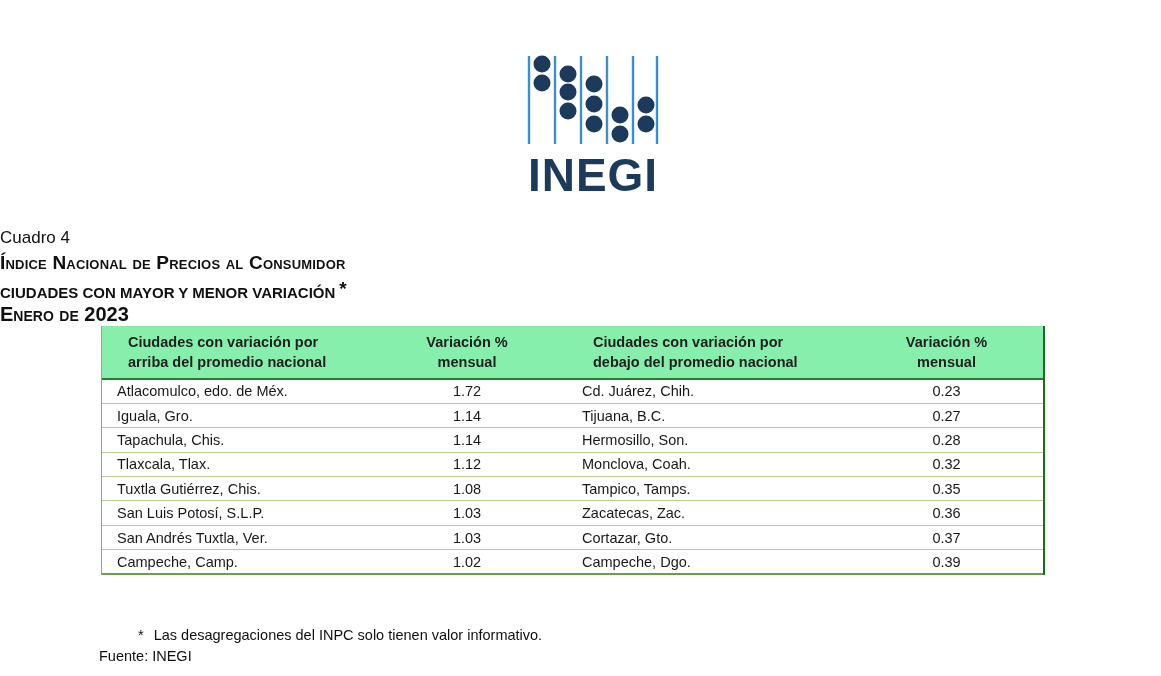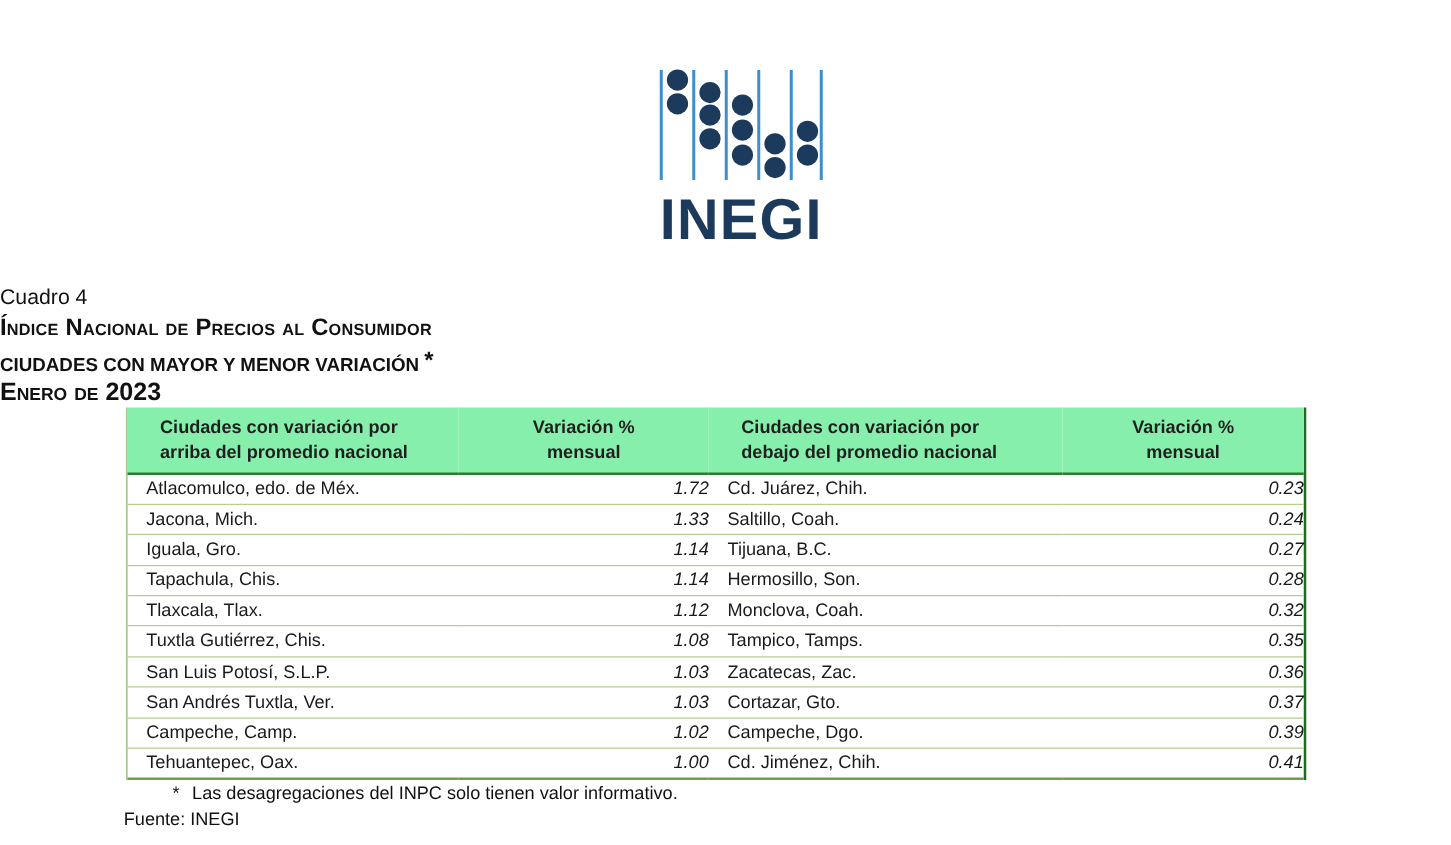--- a/index.html
+++ b/index.html
@@ -39,21 +39,21 @@
   }
   th.city { text-align: left; padding-left: 26px; }
   th.val { text-align: center; margin-top: 36px; }
   tbody tr { height: 24.4px; }
   tbody td {
     font-size: 14.5px; color: #1a1a1a; padding: 0;
     border-bottom: 1.5px solid #b5cf8e;
   }
   tbody tr:last-child td { border-bottom: 2px solid #6aa04a; }
   td.city { padding-left: 15px; }
-  td.val { text-align: right; font-style: italic; }
+  td.val { text-align: center; }
   .col1 { width: 265px; }
   .col2 { width: 200px; }
   .col3 { width: 283px; }
   .col4 { width: 193px; }
   .footnote {
     position: absolute; left: 99px; top: 627px; font-size: 14.5px; color: #111; margin-left: 39px;
   }
   .footnote .star { margin-right: 10px; }
   .source {
     position: absolute; left: 99px; top: 648px; font-size: 14.5px; color: #111;
@@ -126,26 +126,20 @@
       </tr>
     </thead>
     <tbody>
       <tr>
         <td class="city">Atlacomulco, edo. de Méx.</td>
         <td class="val">1.72</td>
         <td class="city">Cd. Juárez, Chih.</td>
         <td class="val">0.23</td>
       </tr>
       <tr>
-        <td class="city">Jacona, Mich.</td>
-        <td class="val">1.33</td>
-        <td class="city">Saltillo, Coah.</td>
-        <td class="val">0.24</td>
-      </tr>
-      <tr>
         <td class="city">Iguala, Gro.</td>
         <td class="val">1.14</td>
         <td class="city">Tijuana, B.C.</td>
         <td class="val">0.27</td>
       </tr>
       <tr>
         <td class="city">Tapachula, Chis.</td>
         <td class="val">1.14</td>
         <td class="city">Hermosillo, Son.</td>
         <td class="val">0.28</td>
@@ -173,24 +167,18 @@
         <td class="val">1.03</td>
         <td class="city">Cortazar, Gto.</td>
         <td class="val">0.37</td>
       </tr>
       <tr>
         <td class="city">Campeche, Camp.</td>
         <td class="val">1.02</td>
         <td class="city">Campeche, Dgo.</td>
         <td class="val">0.39</td>
       </tr>
-      <tr>
-        <td class="city">Tehuantepec, Oax.</td>
-        <td class="val">1.00</td>
-        <td class="city">Cd. Jiménez, Chih.</td>
-        <td class="val">0.41</td>
-      </tr>
     </tbody>
   </table>
 </div>
 
 <div class="footnote"><span class="star">*</span><span>Las desagregaciones del INPC solo tienen valor informativo.</span></div>
 <div class="source">Fuente: INEGI</div>
 
 </body></html>

